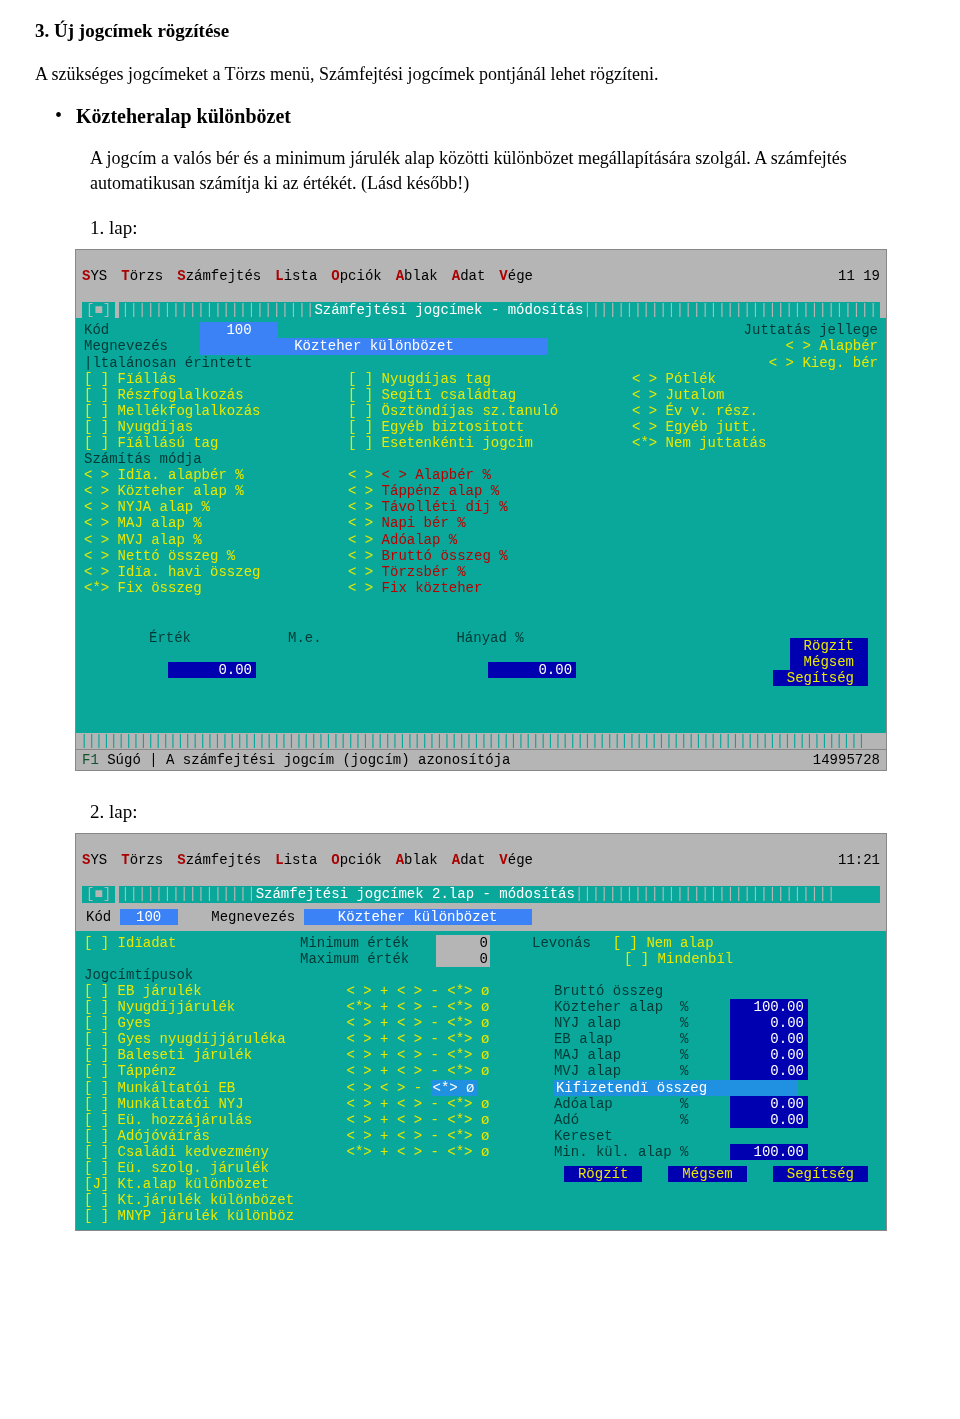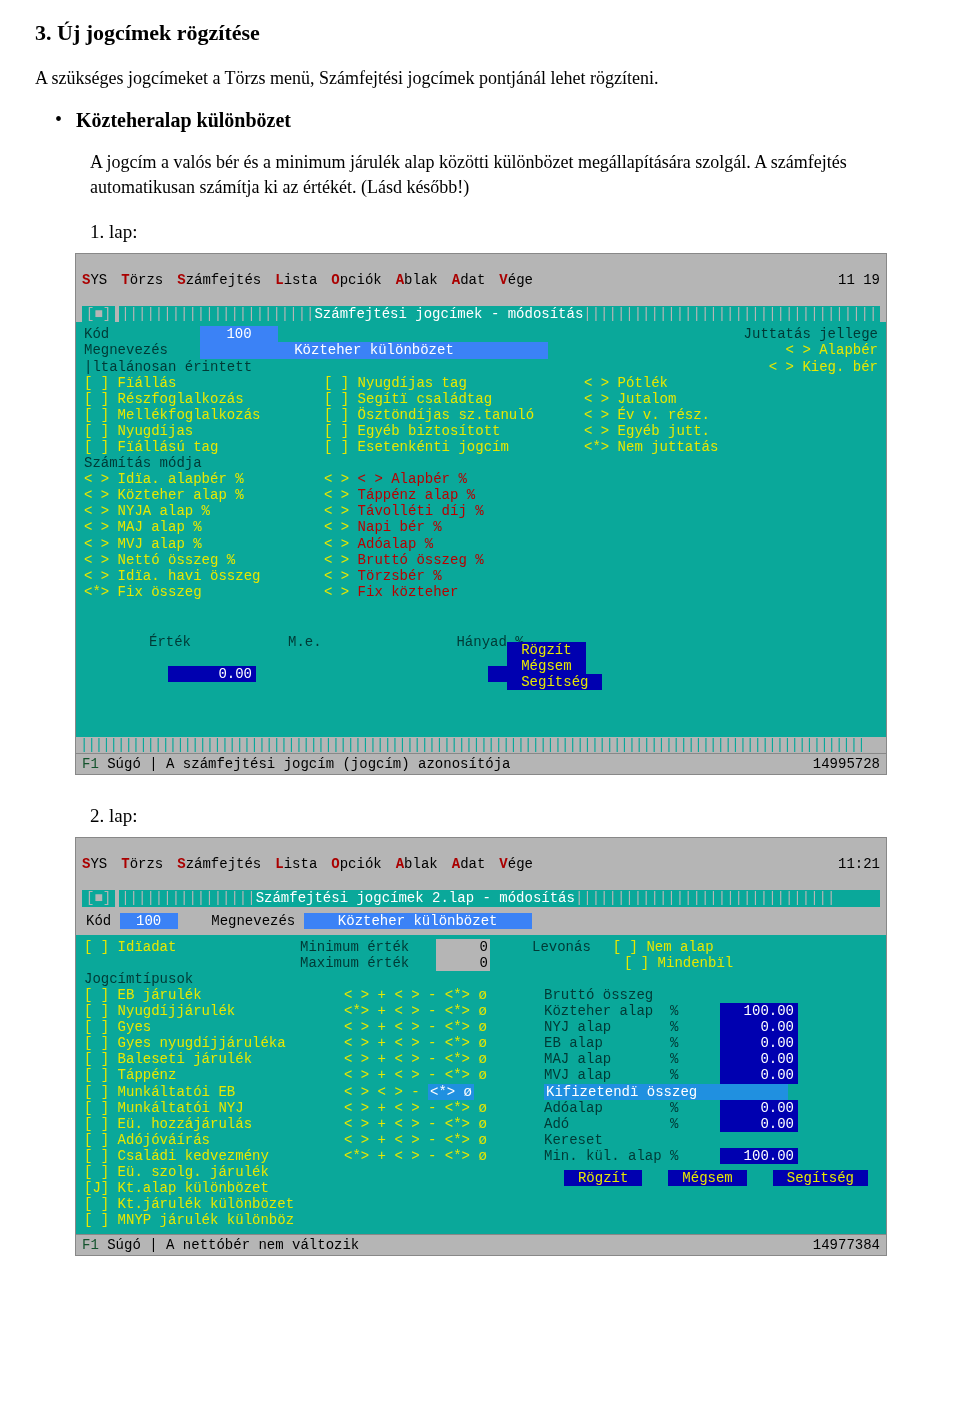--- a/index.html
+++ b/index.html
@@ -6,21 +6,21 @@
     font-family: Georgia, 'Times New Roman', serif;
     font-size: 18px;
     color: #000;
     background: #fff;
     margin: 0;
     padding: 20px 35px;
     width: 960px;
     box-sizing: border-box;
   }
   h2 {
-    font-size: 22px;
+    font-size: 19px;
     font-weight: bold;
     margin: 0 0 20px 0;
   }
   p { margin: 0 0 18px 0; line-height: 1.4; }
   .bullet-row { display: flex; align-items: flex-start; margin: 0 0 18px 0; }
   .bullet { font-size: 20px; margin: 0 14px 0 20px; line-height: 1; }
   .bullet-text { font-weight: bold; font-size: 20px; }
   .indented { margin-left: 55px; }
   .lap-label { margin: 10px 0 8px 55px; font-size: 19px; }
 
@@ -90,21 +90,21 @@
     color: #fff;
     padding: 0 4px;
     display: inline-block;
     text-align: right;
   }
   .fld-sel {
     background: #2090e0;
     color: #fff;
     padding: 0 2px;
   }
-  .cols { display: flex; }
+  .cols { display: flex; gap: 24px; }
   .col1 { width: 240px; }
   .col2 { width: 260px; }
   .col3 { flex: 1; }
   .btn {
     background: #0000b0;
     color: #e8e800;
     padding: 0 14px;
     margin: 0 10px;
     display: inline-block;
   }
@@ -237,21 +237,21 @@
         </div>
         <div style="text-align:left">
           <div class="lbl-dark">M.e.</div>
           <div style="height:16px"></div>
         </div>
         <div style="text-align:center">
           <div class="lbl-dark">Hányad %</div>
           <div class="fld-blue" style="width:80px">0.00</div>
         </div>
       </div>
-      <div style="flex:1; ">
+      <div style="flex:1; text-align:right;">
         <span class="btn">Rögzít</span>
         <span class="btn">Mégsem</span>
         <span class="btn">Segítség</span>
       </div>
     </div>
   </div>
 
   <div style="background:#b5b5b5; color:#0aa89a; padding:0 4px; letter-spacing:-1px;">||||||||||||||||||||||||||||||||||||||||||||||||||||||||||||||||||||||||||||||||||||||||||||||||||||||||||</div>
 
   <div class="footer-bar">
@@ -357,17 +357,13 @@
         <div class="spacer"></div>
         <div class="btn-row">
           <span class="btn">Rögzít</span>
           <span class="btn">Mégsem</span>
           <span class="btn">Segítség</span>
         </div>
       </div>
     </div>
   </div>
 
-  <div class="footer-bar">
-    <span><span class="f1">F1</span> <span>Súgó | A nettóbér nem változik</span></span>
-    <span>14977384</span>
-  </div>
 </div>
 
 </body></html>

